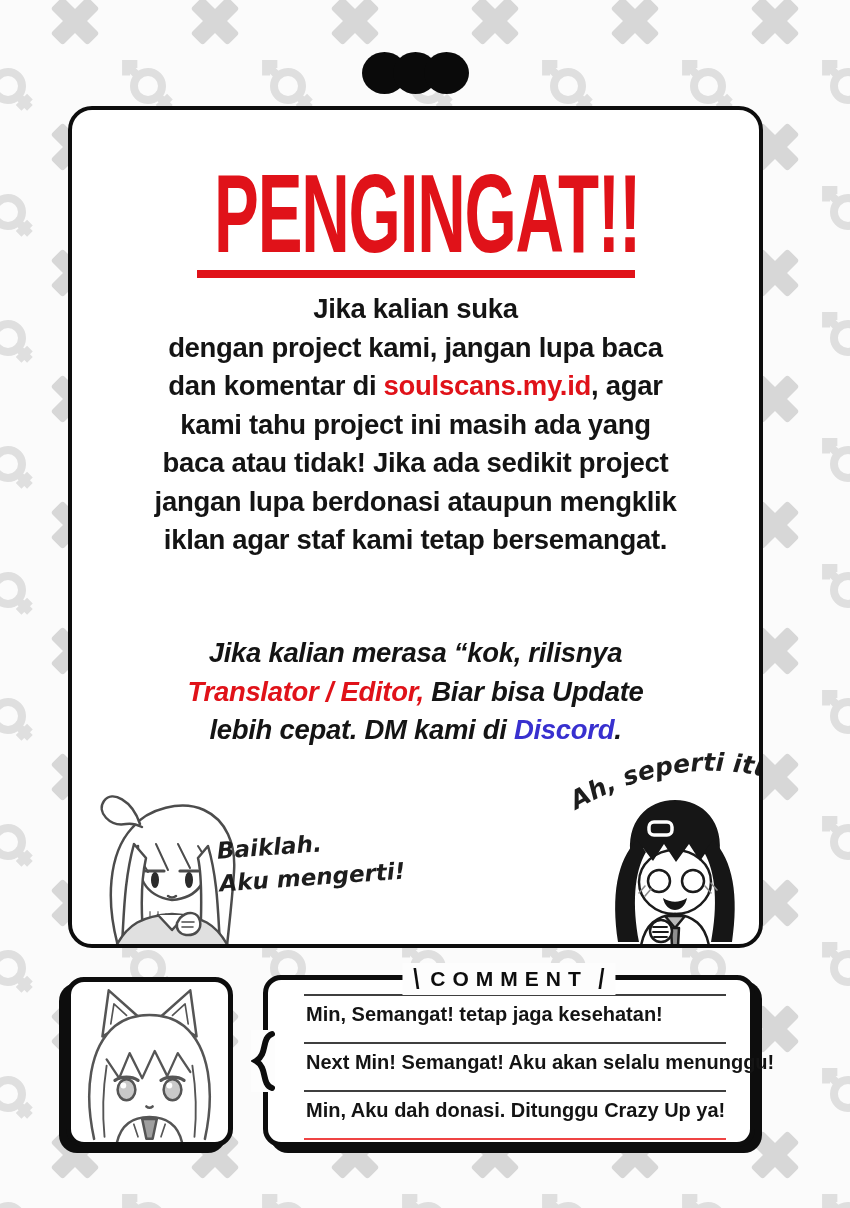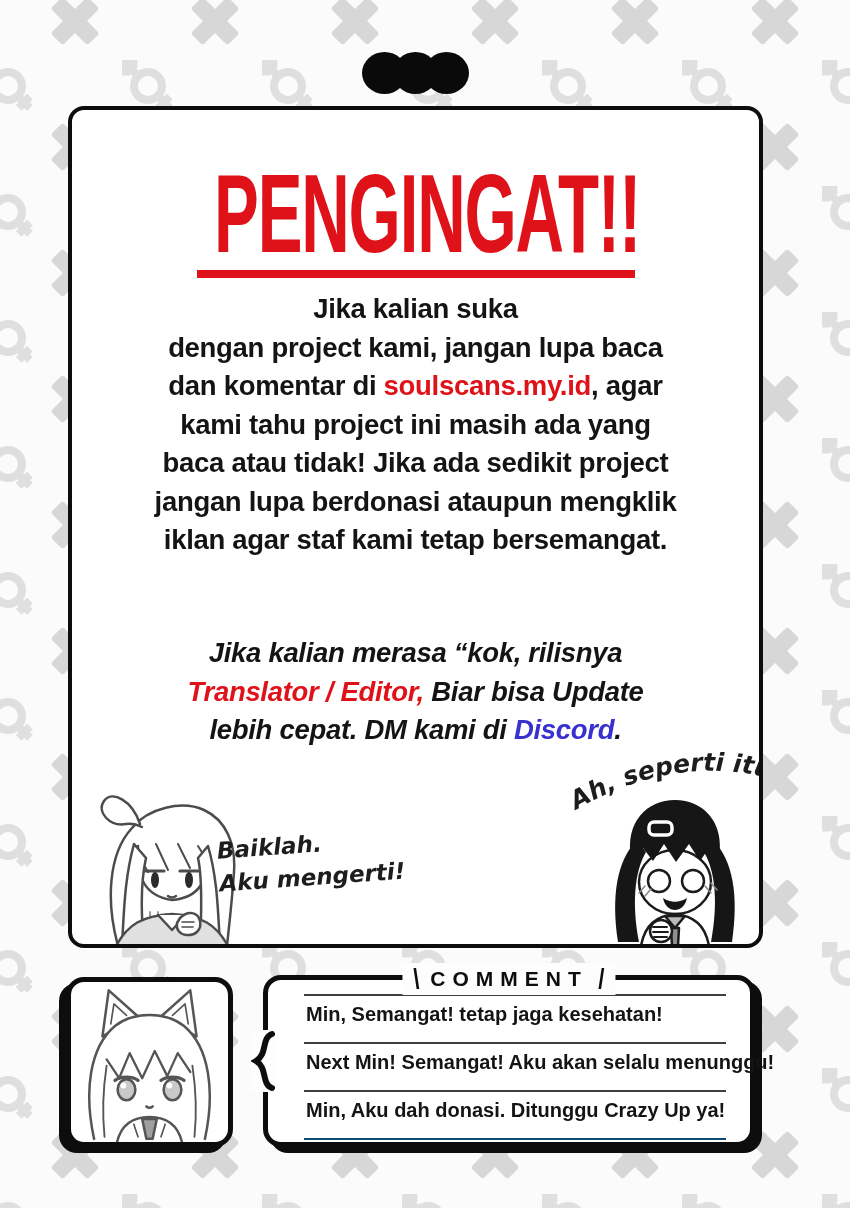--- a/index.html
+++ b/index.html
@@ -19,21 +19,21 @@
   .bg{position:absolute;left:0;top:0;z-index:0;}
 
   
   .dots{position:absolute;left:362px;top:52px;display:flex;z-index:3;}
   .dots span{width:45px;height:42px;background:#0a0a0a;border-radius:50%;}
   .dots span + span{margin-left:-14px;}
 
   
   .reminder-box{
     position:absolute;left:68px;top:106px;width:695px;height:842px;
-    background:#ffffff;border:4px solid var(--border-black);border-radius:16px;
+    background:#ffffff;border:4px solid var(--border-black);border-radius:24px;
     z-index:2;overflow:hidden;
   }
   .title{
     position:absolute;top:58px;left:0;width:100%;
     text-align:center;font-size:112px;line-height:92px;font-weight:bold;
     color:var(--accent-red);white-space:nowrap;
   }
   .title-inner{display:inline-block;transform:scaleX(.60);transform-origin:50% 50%;letter-spacing:-2px;}
   .title-underline{
     position:absolute;top:160px;left:50%;transform:translateX(-50%);
@@ -79,21 +79,21 @@
   .comment-header .clabel{letter-spacing:7px;font-size:21px;}
   .comment-header .slash{font-size:28px;font-weight:bold;transform:scaleX(.8);}
   .brace{position:absolute;left:-17px;top:50%;transform:translateY(-50%);background:#fdfdfd;}
   .rows{margin:14px 24px 0 36px;}
   .comment-row{
     border-top:2px solid #3f3f3f;
     padding:6px 0 16px 2px;
     font-weight:bold;font-size:20px;line-height:24px;color:var(--ink);
     white-space:nowrap;
   }
-  .comment-row:last-child{border-bottom:2px solid #0c4a6e;}
+  .comment-row:last-child{border-bottom:2px solid #ef4444;}
 </style>
 </head>
 <body>
 
 <svg class="bg" width="850" height="1208" aria-hidden="true">
   <defs>
     <pattern id="bgpat" width="140" height="126" patternUnits="userSpaceOnUse" patternTransform="translate(0,-6)">
 
       <g transform="translate(75,27) rotate(45)" fill="#d7d7d7">
         <rect x="-26" y="-8.5" width="52" height="17" rx="3"></rect>

